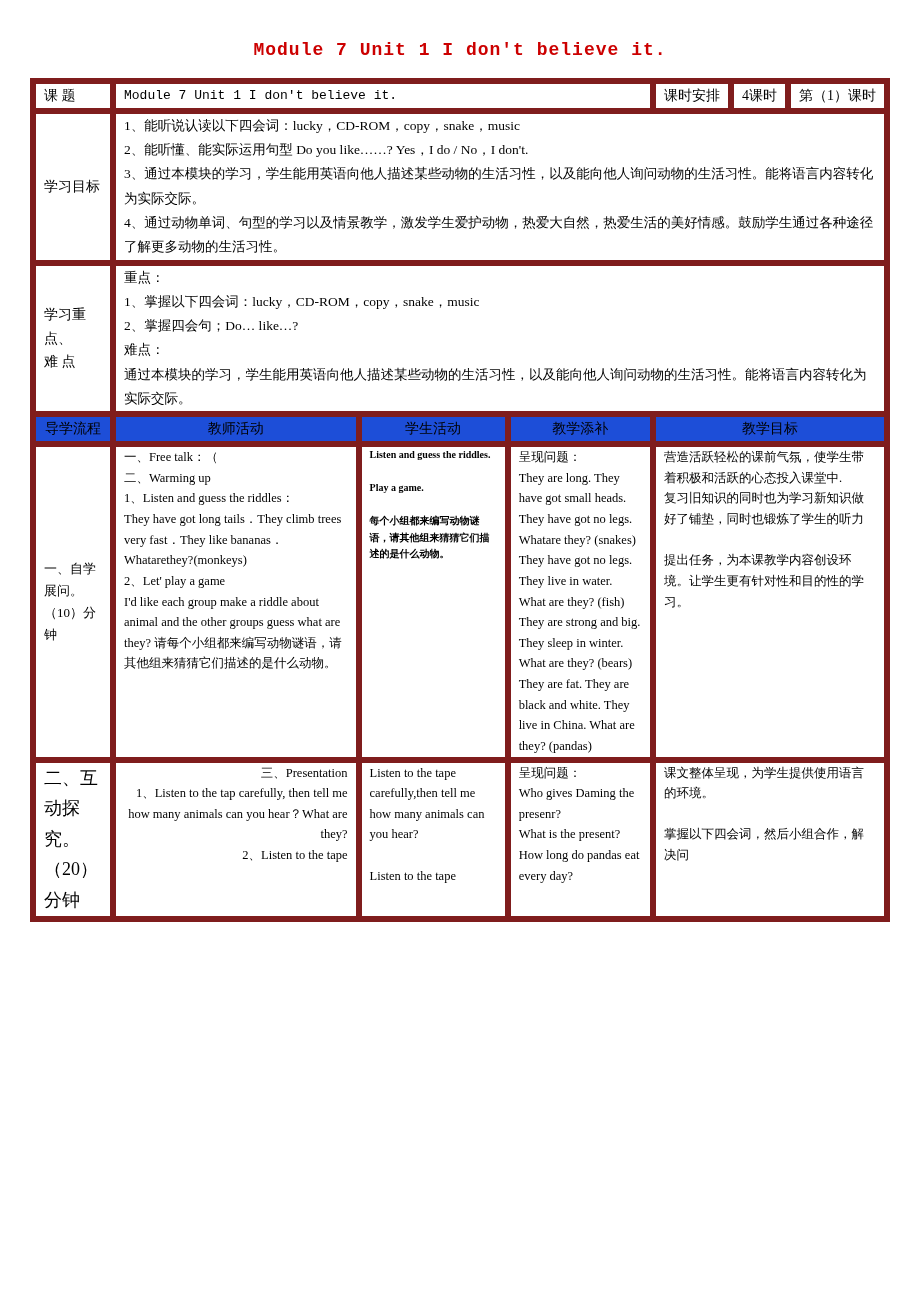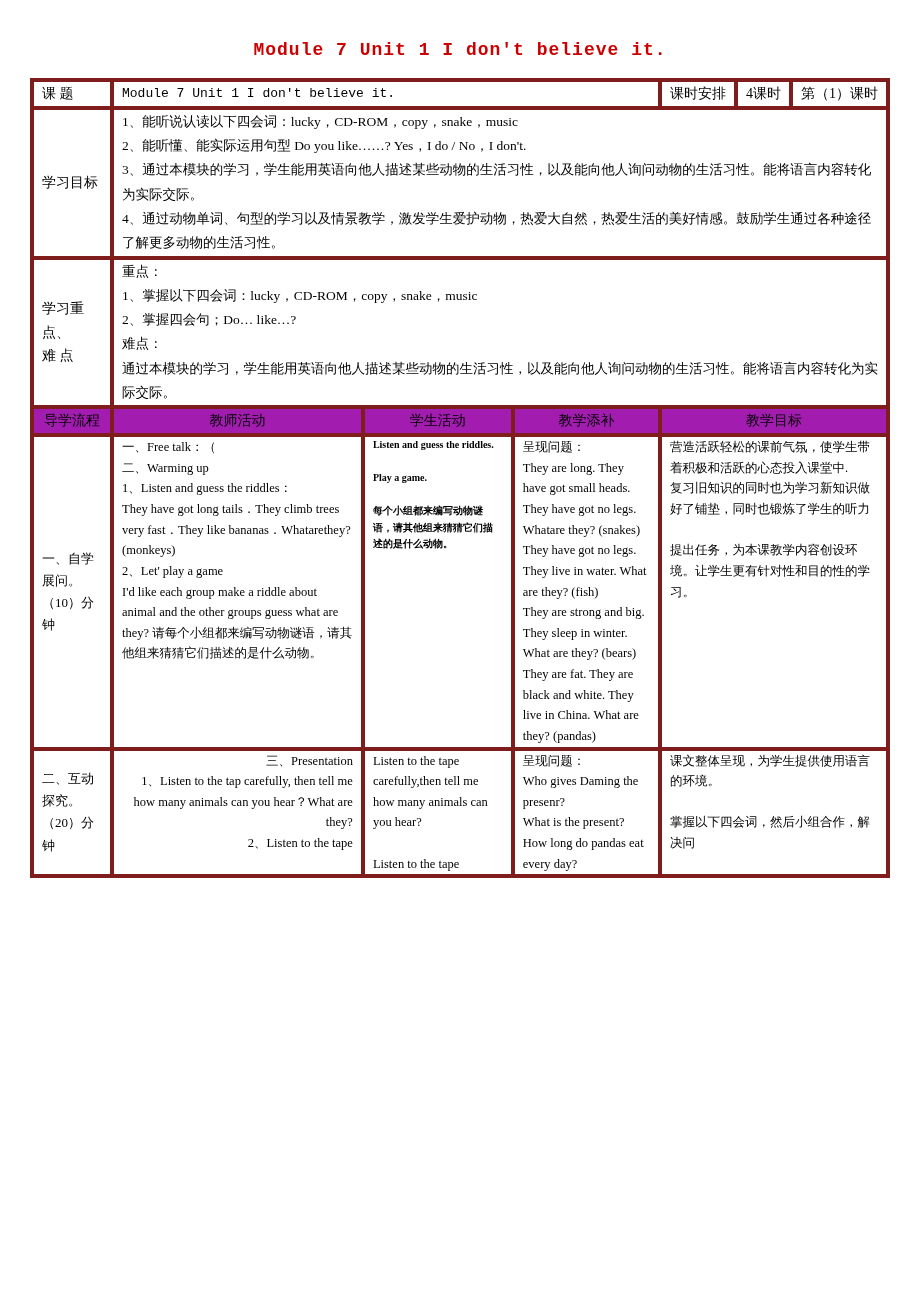--- a/index.html
+++ b/index.html
@@ -22,41 +22,41 @@
       font-family: "Courier New", monospace;
       margin-bottom: 18px;
       letter-spacing: 1px;
     }
     .main-table {
       width: 100%;
       border-collapse: collapse;
       border: 1.5px solid #333;
     }
     .main-table td, .main-table th {
-      border: 4px solid #7f1d1d;
+      border: 6px solid #7f1d1d;
       padding: 0 8px;
       vertical-align: top;
       line-height: 1.7;
     }
     .header-row td {
       background: #fff;
       vertical-align: middle;
     }
     .label-cell {
       width: 80px;
       font-size: 14px;
       white-space: nowrap;
       vertical-align: middle;
       text-align: left;
     }
     .label-cell-top {
       vertical-align: top;
     }
     .col-header {
-      background: #a21caf;
+      background: #1d4ed8;
       text-align: center;
       font-weight: normal;
       border: 1px solid #333;
       vertical-align: middle;
     }
     .mono {
       font-family: "Courier New", monospace;
       font-size: 13px;
     }
   </style>
@@ -121,21 +121,21 @@
 They have got no legs. They live in water.  What are they? (fish)
 They are strong and big. They sleep in winter.  What are they? (bears)
 They are fat. They are black and white. They live in China. What are they? (pandas)</td>
     <td colspan="3" style="font-size:12.5px;line-height:1.65;white-space:pre-line;vertical-align:top;">营造活跃轻松的课前气氛，使学生带着积极和活跃的心态投入课堂中.
 复习旧知识的同时也为学习新知识做好了铺垫，同时也锻炼了学生的听力
 
 提出任务，为本课教学内容创设环境。让学生更有针对性和目的性的学习。</td>
   </tr>
 
   <tr>
-    <td class="label-cell" style="white-space:pre-line;vertical-align:middle;font-size:13px;text-align:left;">二、互动探究。
+    <td class="label-cell" style="white-space:pre-line;vertical-align:middle;font-size:18px;text-align:left;">二、互动探究。
 （20）分钟</td>
     <td style="font-size:12.5px;line-height:1.65;white-space:pre-line;vertical-align:top;text-align:right;">三、Presentation
 1、Listen to the tap carefully, then tell me how many animals can you hear？What are they?
 2、Listen to the tape</td>
     <td style="font-size:12.5px;line-height:1.65;white-space:pre-line;vertical-align:top;">Listen to the tape carefully,then tell me how many animals can you hear?
 
 Listen to the tape</td>
     <td style="font-size:12.5px;line-height:1.65;white-space:pre-line;vertical-align:top;">呈现问题：
 Who gives Daming the presenr?
 What is the present?

